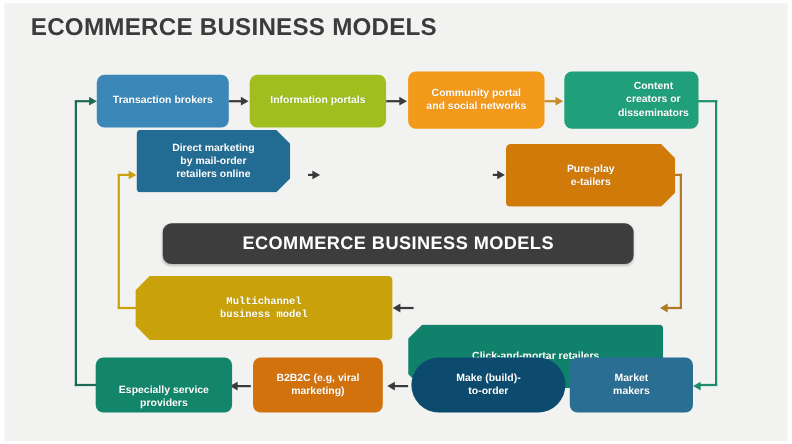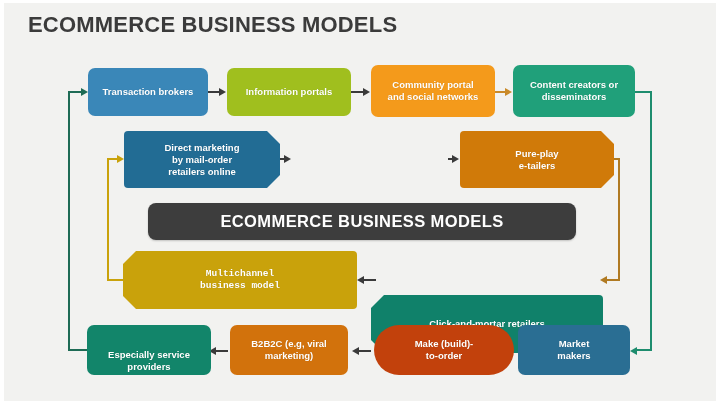--- a/index.html
+++ b/index.html
@@ -97,37 +97,37 @@
     <span>Information portals</span>
   </div>
 
   <div class="node rounded" style="left:371px;top:65px;width:124px;height:52px;background:#f49a1b;">
     <span>
       <span>Community portal</span><br>
       <span>and social networks</span>
     </span>
   </div>
 
-  <div class="node rounded" style="left:513px;top:65px;width:122px;height:52px;background:#20a07a;">
+  <div class="node rounded" style="left:513px;top:65px;width:122px;height:52px;background:#20a07a;padding-left:46px;">
     <span>
       <span>Content creators or</span><br>
       <span>disseminators</span>
     </span>
   </div>
 
   <div class="hline" style="left:208px;top:91px;width:14px;background:#3a3a3a;"></div>
   <div class="ah ah-l" style="left:219px;top:87.5px;border-left:7px solid #3a3a3a;"></div>
 
   <div class="hline" style="left:351px;top:91px;width:14px;background:#3a3a3a;"></div>
   <div class="ah ah-l" style="left:363px;top:87.5px;border-left:7px solid #3a3a3a;"></div>
 
   <div class="hline" style="left:495px;top:91px;width:12px;background:#c98a2a;"></div>
   <div class="ah ah-l" style="left:505px;top:87.5px;border-left:7px solid #c98a2a;"></div>
 
-  <div class="node notch-r" style="left:124px;top:131px;width:156px;height:57px;background:#226c94;">
+  <div class="node notch-r" style="left:124px;top:118px;width:140px;height:57px;background:#226c94;">
     <span>
       <span>Direct marketing</span><br>
       <span>by mail-order</span><br>
       <span>retailers online</span>
     </span>
   </div>
 
 
   <div class="node notch-r" style="left:460px;top:131px;width:154px;height:57px;background:#d07a09;">
     <span>
@@ -167,21 +167,21 @@
     </span>
   </div>
 
   <div class="node rounded" style="left:230px/ ;top:325px;width:118px;height:50px;background:#d2720c;left:230px;">
     <span>
       <span>B2B2C (e.g, viral</span><br>
       <span>marketing)</span>
     </span>
   </div>
 
-  <div class="node rounded" style="left:374px;top:325px;width:140px;height:50px;background:#c2410c;border-radius:25px;">
+  <div class="node rounded" style="left:374px;top:325px;width:140px;height:50px;background:#0c4a6e;border-radius:25px;">
     <span>
       <span>Make (build)-</span><br>
       <span>to-order</span>
     </span>
   </div>
 
   <div class="node rounded" style="left:518px;top:325px;width:112px;height:50px;background:#2a6e93;">
     <span>
       <span>Market</span><br>
       <span>makers</span>

